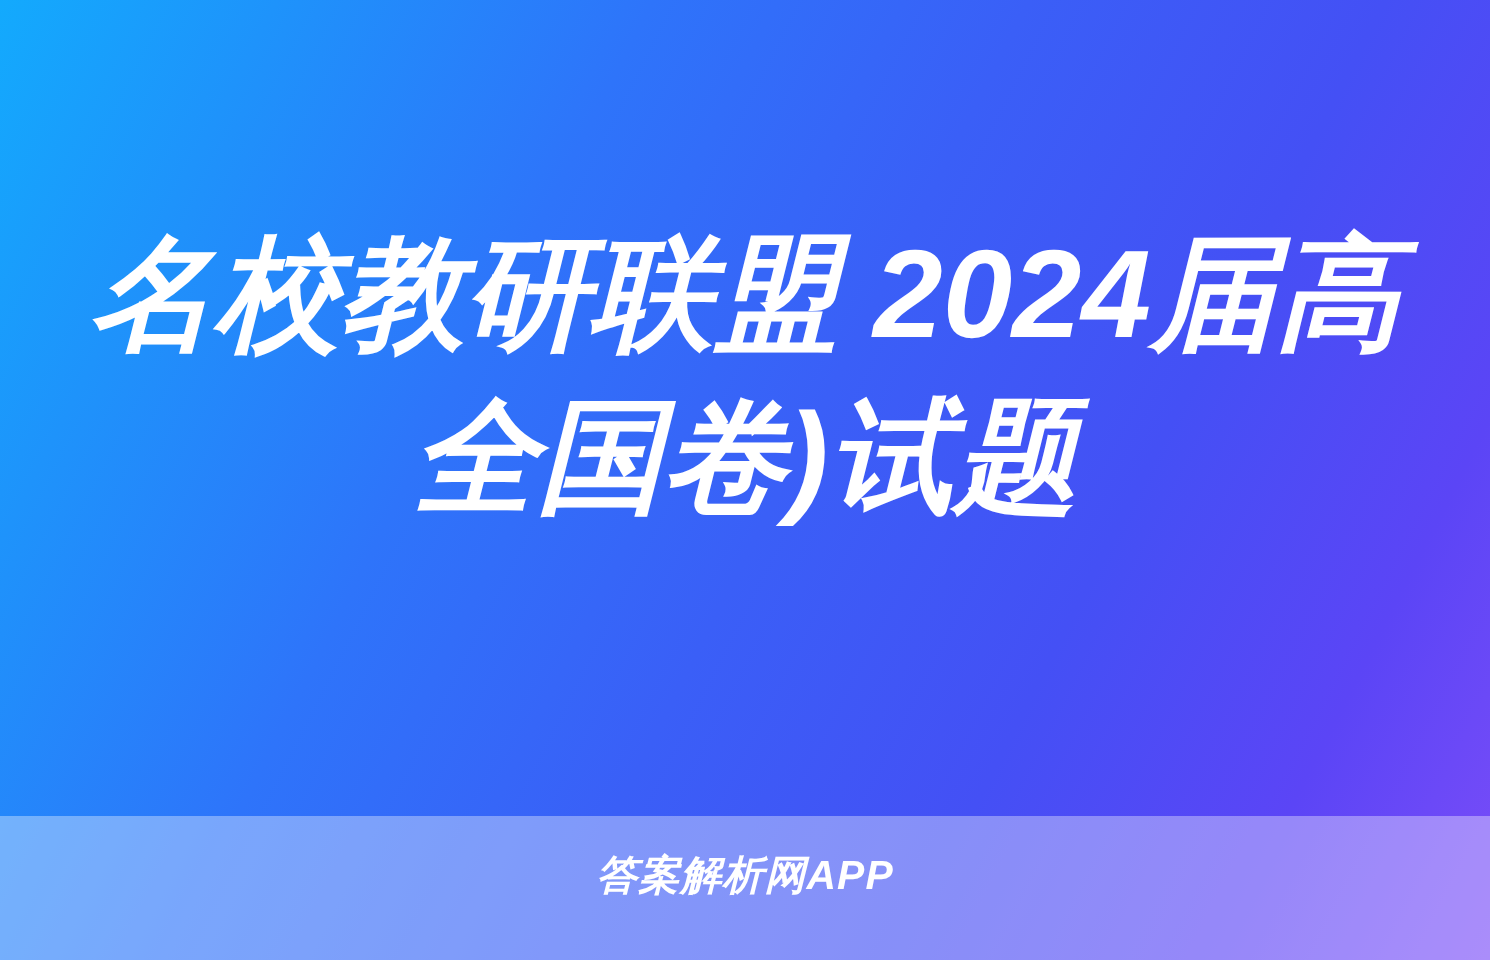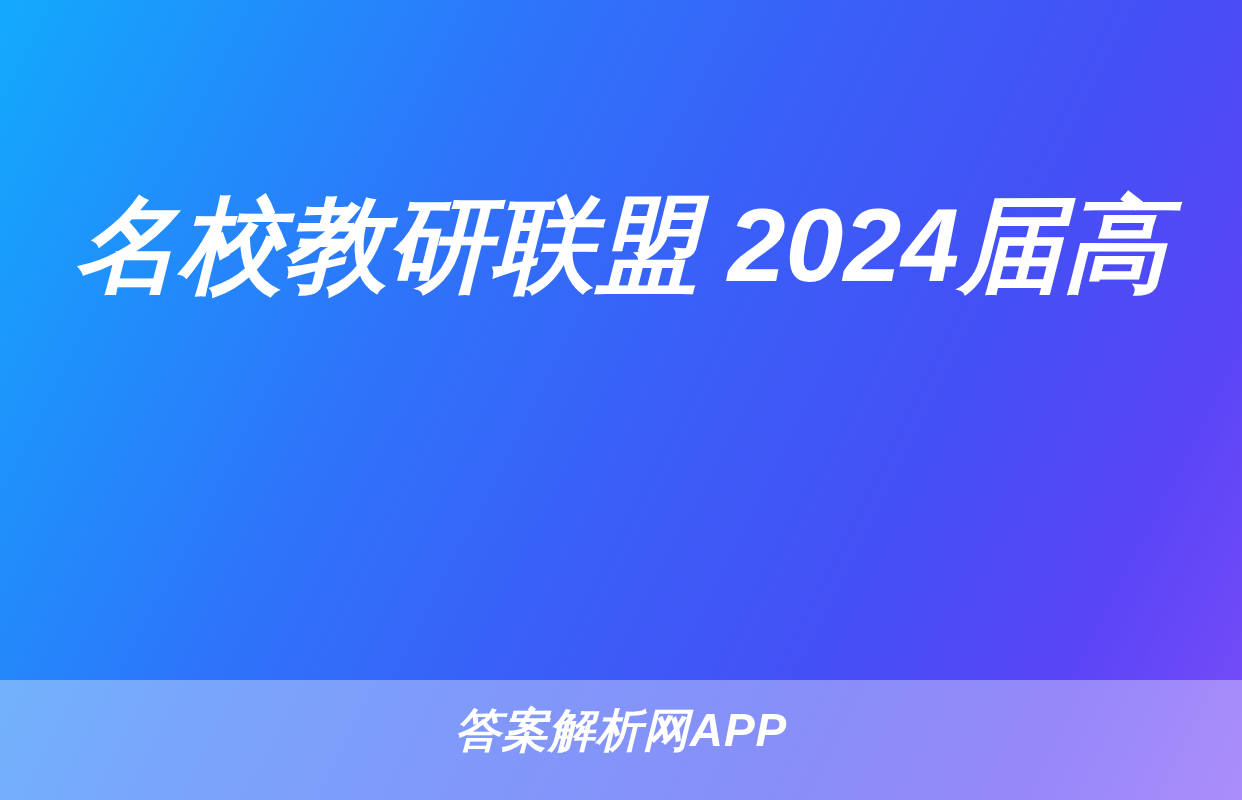--- a/index.html
+++ b/index.html
@@ -63,34 +63,35 @@
   .title-line.line-2 { letter-spacing: 0px; }
   .title-line.line-3 { letter-spacing: 0px; }
 
   #watermark {
     position: absolute;
     left: 0;
     right: 0;
     top: 702px;
     text-align: center;
     color: #ffffff;
-    font-size: 46px;
+    font-size: 34px;
     line-height: 56px;
     font-weight: 700;
     font-style: italic;
     letter-spacing: 1px;
     white-space: nowrap;
   }
 </style>
 </head>
 <body>
 
 <div id="poster">
 
   <div id="bottom-band"></div>
 
   <div id="title-block">
     <span class="title-line line-1">名校教研联盟 2024届高</span>
+    <span class="title-line line-3">全国卷)试题</span>
   </div>
 
   <div id="watermark">答案解析网APP</div>
 
 </div>
 
 </body></html>

